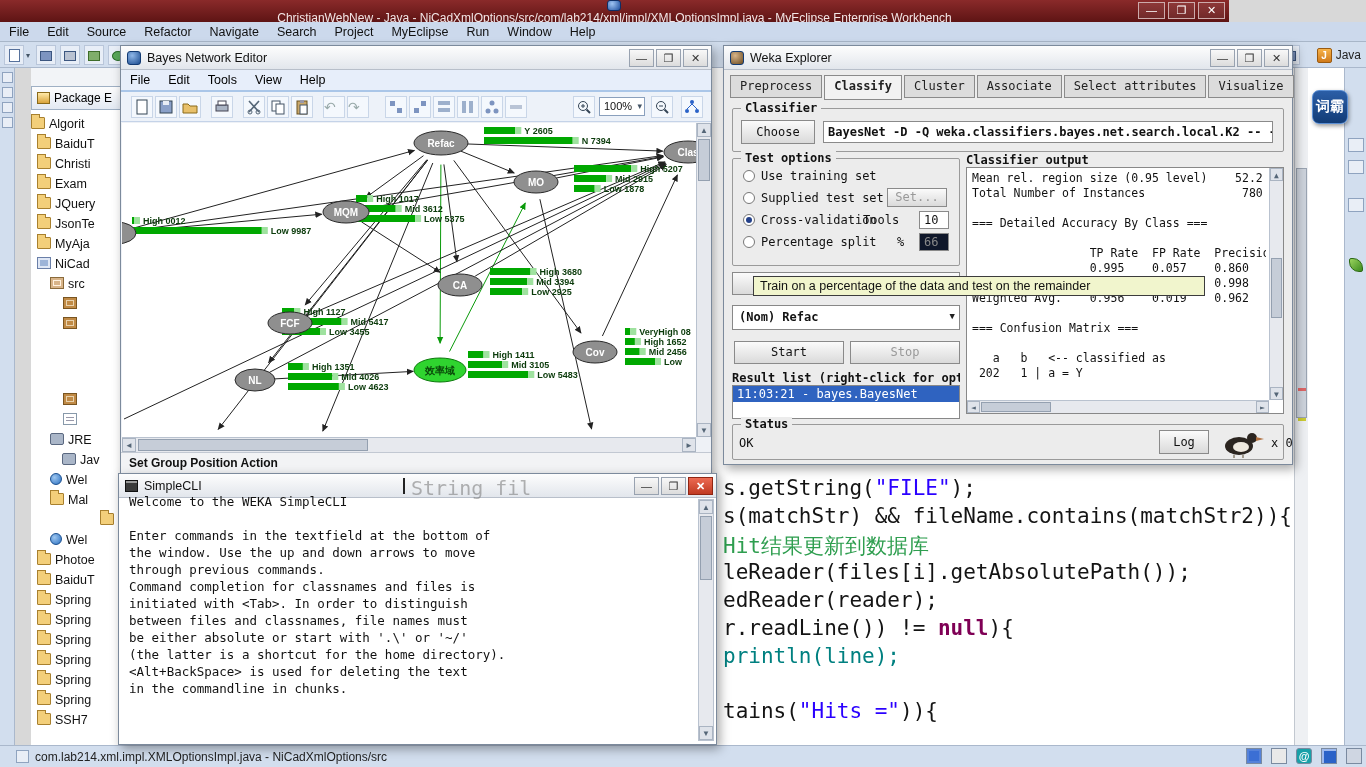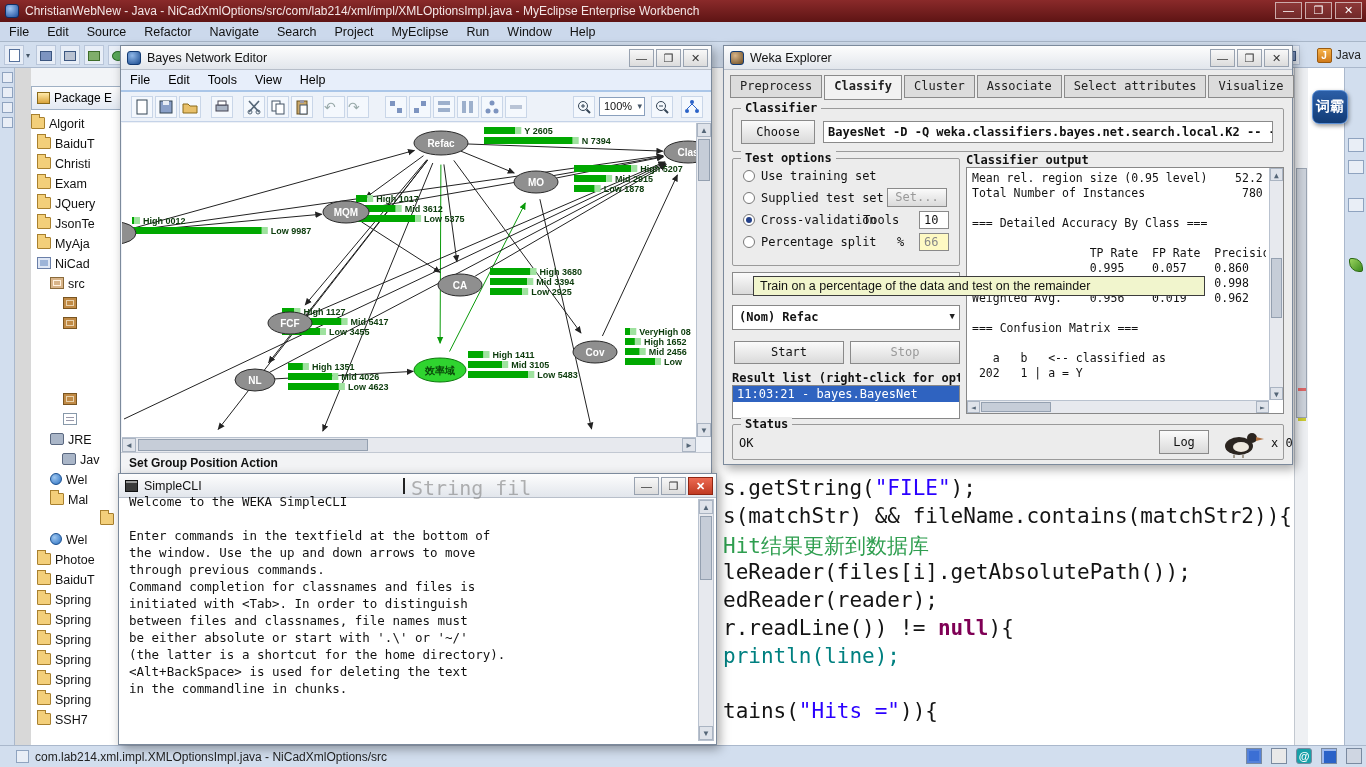--- a/index.html
+++ b/index.html
@@ -1,22 +1,22 @@
 <!DOCTYPE html>
 <html><head>
 <meta charset="utf-8">
 <style>
   *{margin:0;padding:0;box-sizing:border-box;}
   html,body{width:1366px;height:767px;overflow:hidden;}
   body{font-family:"Liberation Sans",sans-serif;background:#bbb;}
   .screen{position:relative;width:1366px;height:767px;background:#d8d8d8;overflow:hidden;}
 
   
-  .e-titlebar{position:absolute;left:0;top:0;width:1366px;height:22px;
-    background:linear-gradient(#8a2a2a,#5e1414);color:#f3e6e6;font-size:12px;display:flex;align-items:center;}
+  .e-titlebar{position:absolute;left:0;top:0;width:1229px;height:22px;
+    background:linear-gradient(#8a2a2a,#5e1414);color:#f3e6e6;font-size:12px;display:flex;align-items:center;flex-direction:column;}
   .e-appicon{width:14px;height:14px;margin:0 6px 0 5px;border-radius:3px;
     background:radial-gradient(circle at 35% 30%,#9fc4f2,#1d4e9e);border:1px solid #0e2f66;}
   .e-title{white-space:nowrap;overflow:hidden;}
   .e-winbtns{position:absolute;right:4px;top:2px;display:flex;gap:3px;}
   .e-wb{width:27px;height:17px;border:1px solid #caa;color:#fff;font-size:11px;line-height:15px;text-align:center;background:rgba(255,255,255,.08);}
   .e-menubar{position:absolute;left:0;top:22px;width:1366px;height:20px;background:#ccd9ec;border-bottom:1px solid #a8b6c8;font-size:12.5px;display:flex;align-items:center;color:#111;}
   .menu-item{padding:0 9px;line-height:20px;cursor:default;}
   .e-toolbar{position:absolute;left:0;top:42px;width:1366px;height:26px;background:#d2deee;border-bottom:1px solid #aab8cc;}
   .mt-icon{position:absolute;top:3px;width:20px;height:20px;border:1px solid #b9c6da;background:#e8eef7;}
   .mt-glyph{display:block;margin:3px auto;width:11px;height:13px;background:#fff;border:1px solid #56719c;}
@@ -99,21 +99,21 @@
   
   .weka{left:723px;top:45px;width:570px;height:420px;z-index:12;font-family:"DejaVu Sans Mono",monospace;}
   .wtabs{position:absolute;left:6px;top:29px;height:24px;white-space:nowrap;}
   .wtab{display:inline-block;padding:3px 9px 4px;border:1px solid #8a8a8a;background:#dcdcdc;margin-right:2px;font-size:12px;color:#222;}
   .wtab.active{background:#f2f2f2;font-weight:bold;padding-bottom:6px;}
   .group{position:absolute;border:1px solid #9a9a9a;border-radius:2px;}
   .group-label{position:absolute;top:-8px;left:8px;background:#ececec;padding:0 4px;font-size:12px;font-weight:bold;color:#111;}
   .wbtn{position:absolute;border:1px solid #8a8a8a;background:linear-gradient(#fbfbfb,#dadada);font-size:12px;text-align:center;color:#111;font-family:"DejaVu Sans Mono",monospace;}
   .wbtn.disabled{color:#999;}
   .wfield{position:absolute;border:1px solid #8a8a8a;background:#fff;font-size:12px;padding:1px 4px;color:#111;white-space:nowrap;overflow:hidden;}
-  .wfield.disabled{background:#fef9c3;color:#888;}
+  .wfield.disabled{background:#0f172a;color:#888;}
   .radio{display:inline-block;width:12px;height:12px;border:1px solid #777;border-radius:50%;background:#fff;vertical-align:-2px;margin-right:6px;}
   .radio.sel::after{content:"";display:block;width:6px;height:6px;border-radius:50%;background:#24418a;margin:2px;}
   .trow{position:absolute;left:10px;font-size:12px;color:#111;white-space:nowrap;}
   .combo{position:absolute;background:#fff;border:1px solid #888;font-size:12px;font-weight:bold;padding:4px 6px;color:#111;}
   .combo::after{content:"▼";position:absolute;right:4px;top:5px;font-size:9px;color:#222;}
   .rlist{position:absolute;background:#fff;border:1px solid #888;overflow:hidden;}
   .rl-item{font-size:12px;padding:1px 4px;background:#2f63c0;color:#fff;white-space:nowrap;}
   .outbox{position:absolute;background:#fff;border:1px solid #888;}
   .outpre{position:absolute;left:5px;top:3px;right:17px;bottom:16px;overflow:hidden;font:11.5px/15px "DejaVu Sans Mono",monospace;color:#111;}
   .o-vscroll{position:absolute;right:0;top:0;width:14px;bottom:13px;background:#e7e9ee;border-left:1px solid #b9c2cf;font-size:8px;color:#567;text-align:center;}

